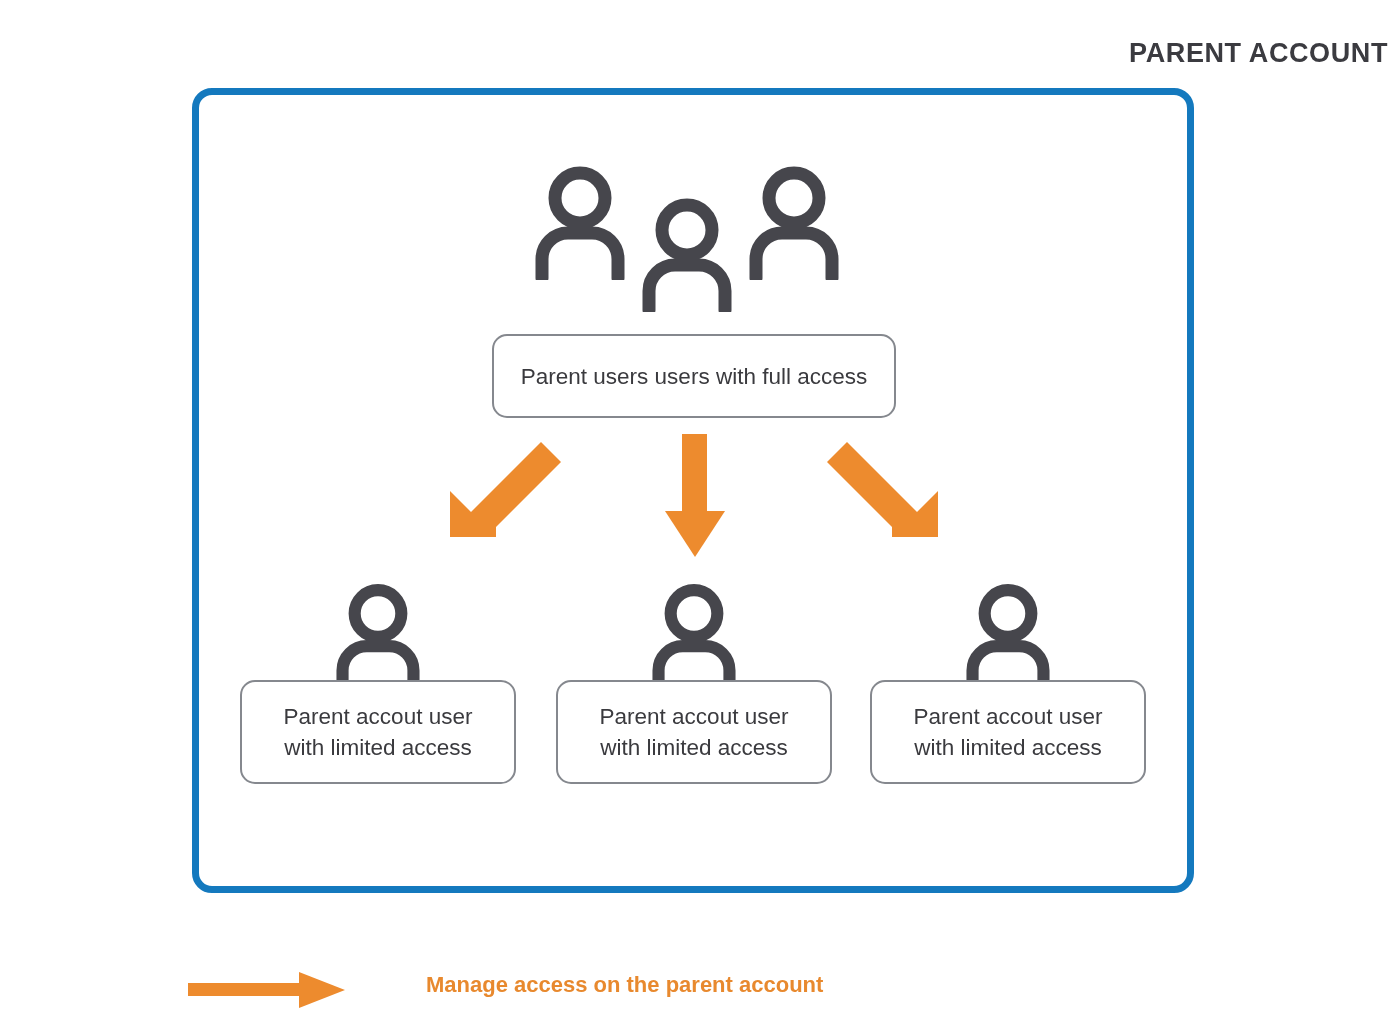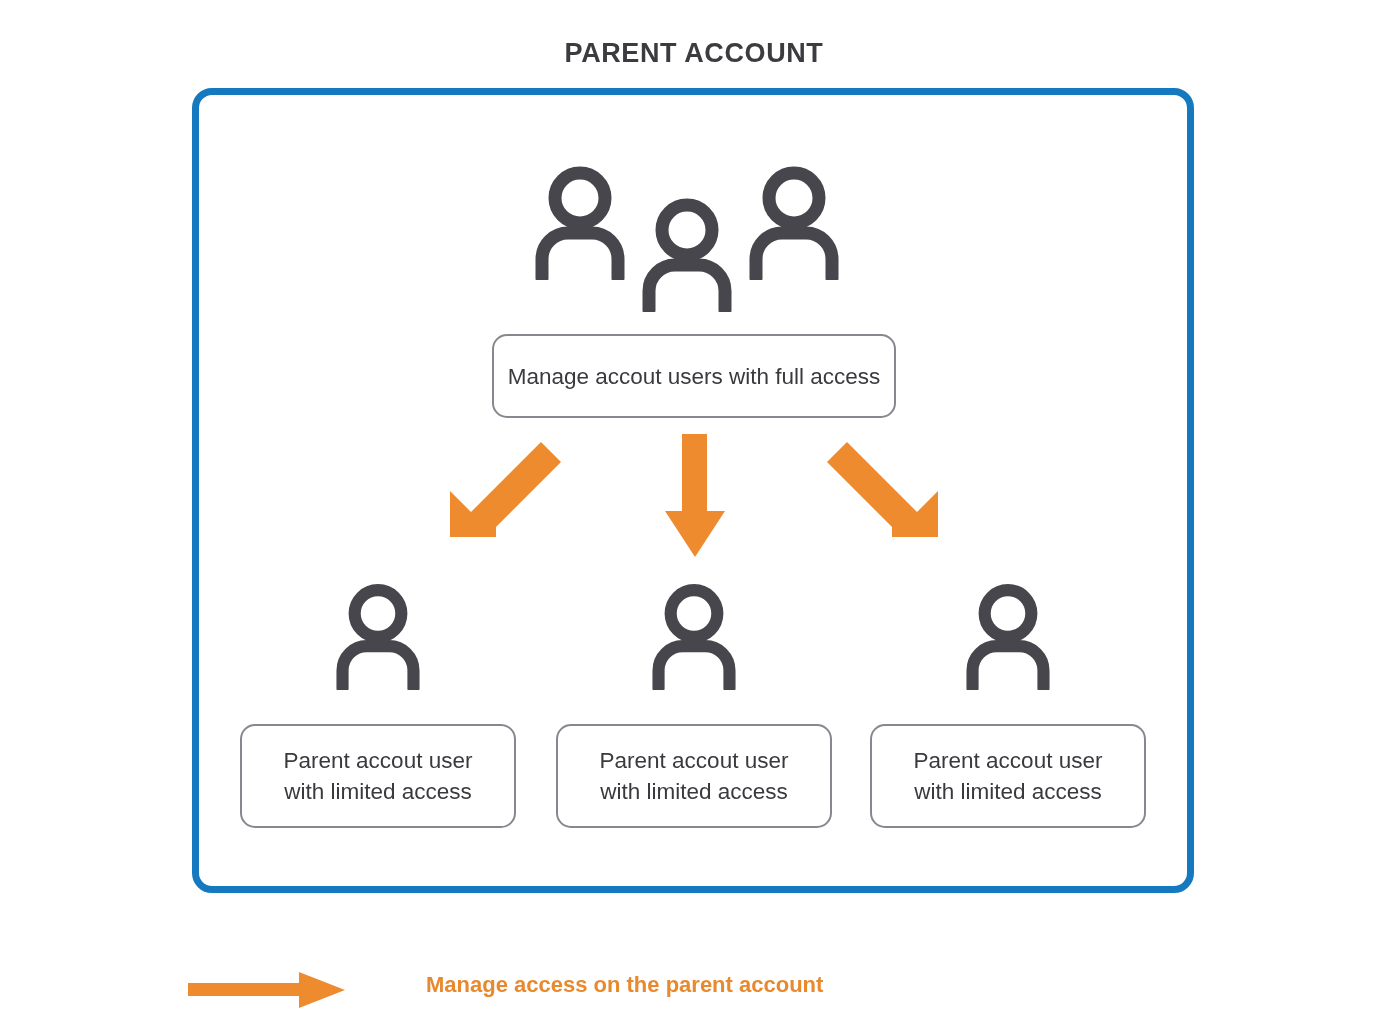--- a/index.html
+++ b/index.html
@@ -20,21 +20,21 @@
     position: absolute;
     inset: 0;
   }
 
   
   .page-title {
     position: absolute;
     left: 0;
     top: 38px;
     width: 1388px;
-    text-align: center;
+    text-align: right;
     font-size: 27px;
     font-weight: bold;
     letter-spacing: 0.6px;
     color: #3b3b40;
   }
 
   
   .parent-box {
     position: absolute;
     left: 192px;
@@ -86,21 +86,21 @@
   .label-top {
     left: 492px;
     top: 334px;
     width: 404px;
     height: 84px;
   }
 
   .label-child {
     width: 276px;
     height: 104px;
-    top: 724px;
+    top: 680px;
   }
   .label-child.c1 { left: 240px; }
   .label-child.c2 { left: 556px; }
   .label-child.c3 { left: 870px; }
 
   
   .arrow-layer {
     position: absolute;
     left: 0;
     top: 0;
@@ -160,21 +160,21 @@
 
     <div class="person-icon p3">
       <svg width="100" height="120" viewBox="0 0 100 120" aria-hidden="true">
         <circle cx="50" cy="38" r="25" fill="none" stroke="#46464C" stroke-width="13"></circle>
         <path d="M12 118 L12 99 A26 26 0 0 1 38 73 L62 73 A26 26 0 0 1 88 99 L88 118" fill="none" stroke="#46464C" stroke-width="13" stroke-linecap="round"></path>
       </svg>
     </div>
   </div>
 
   <div class="label-box label-top">
-    <span>Manage accout users with full access</span>
+    <span>Parent users users with full access</span>
   </div>
 
   <svg class="arrow-layer" width="1388" height="1035" viewBox="0 0 1388 1035">
 
     <g>
       <path d="M541 442 L561 462 L487 536 L467 516 Z" fill="#ED8B2E"></path>
       <path d="M450 537 L496 491 L496 537 Z" fill="#ED8B2E"></path>
       <path d="M450 537 L450 491 L496 537 Z" fill="#ED8B2E"></path>
     </g>
 

